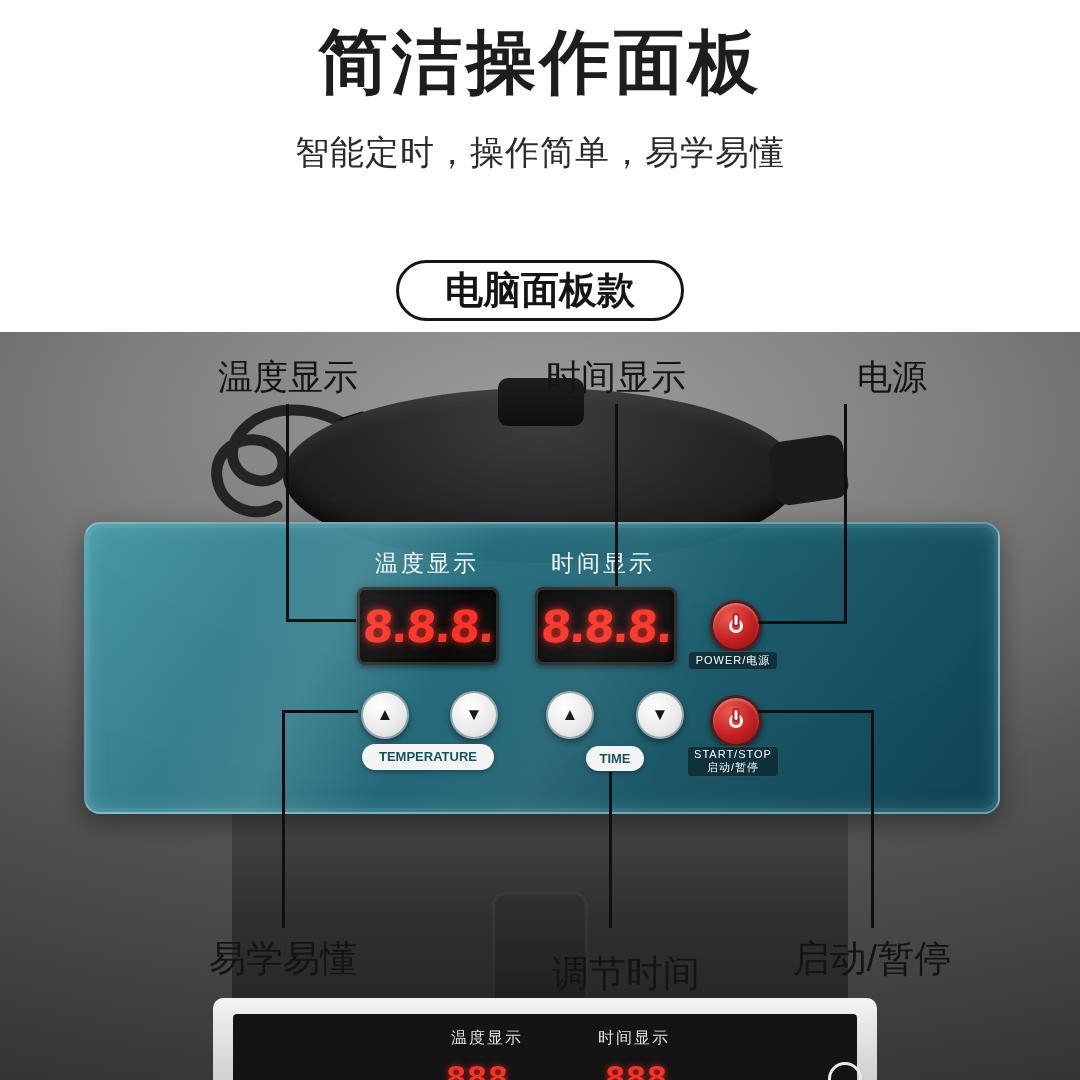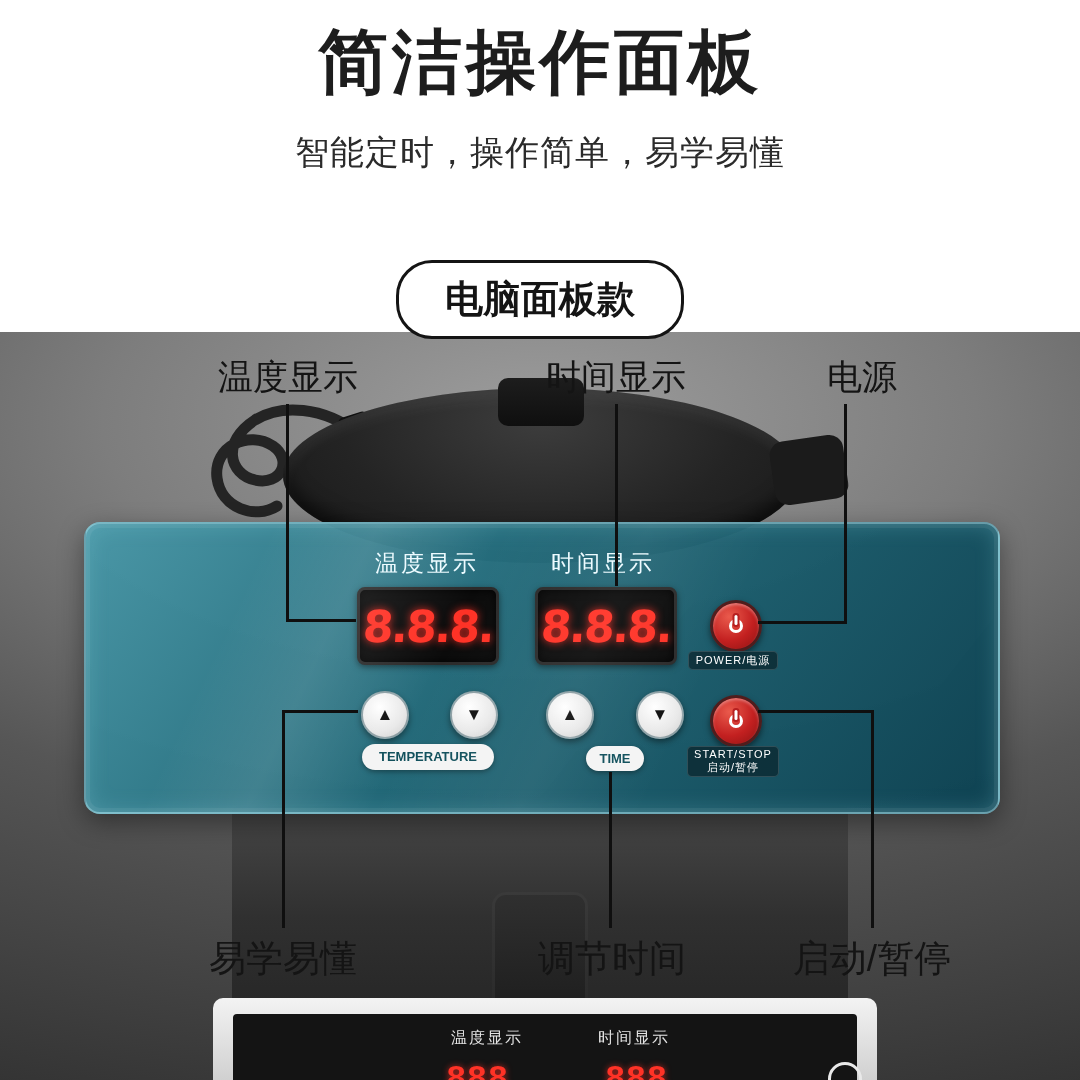--- a/index.html
+++ b/index.html
@@ -14,21 +14,21 @@
   .title{
     top:16px;left:0;width:100%;text-align:center;
     font-size:70px;font-weight:800;color:#1d1d1d;letter-spacing:4px;
   }
   .subtitle{
     top:130px;left:0;width:100%;text-align:center;
     font-size:34px;font-weight:500;color:#2b2b2b;letter-spacing:1px;
   }
   .badge{
     top:260px;left:50%;transform:translateX(-50%);
-    padding:11px 46px;border:3px solid #141414;border-radius:36px;
+    padding:2px 46px;border:3px solid #141414;border-radius:36px;
     font-size:38px;font-weight:600;color:#141414;background:#fff;
     white-space:nowrap;z-index:5;
   }
 
   
   .photo{
     top:332px;left:0;width:1080px;height:748px;
     background:radial-gradient(135% 95% at 50% 12%, #9d9d9d 0%, #7d7d7d 30%, #565656 58%, #343434 100%);
     z-index:1;
   }
@@ -224,18 +224,18 @@
   <div class="abs line" style="left:844px;top:404px;width:3px;height:220px;"></div>
   <div class="abs line" style="left:758px;top:621px;width:89px;height:3px;"></div>
   <div class="abs line" style="left:282px;top:710px;width:3px;height:218px;"></div>
   <div class="abs line" style="left:282px;top:710px;width:76px;height:3px;"></div>
   <div class="abs line" style="left:609px;top:772px;width:3px;height:156px;"></div>
   <div class="abs line" style="left:871px;top:710px;width:3px;height:218px;"></div>
   <div class="abs line" style="left:758px;top:710px;width:116px;height:3px;"></div>
 
   <div class="abs callout-label callout-top" style="left:288px;">温度显示</div>
   <div class="abs callout-label callout-top" style="left:616px;">时间显示</div>
-  <div class="abs callout-label callout-top" style="left:862px;">电源</div>
+  <div class="abs callout-label callout-top" style="left:892px;">电源</div>
   <div class="abs callout-label callout-bottom" style="left:283px;">易学易懂</div>
-  <div class="abs callout-label callout-bottom" style="left:612px;">调节时间</div>
+  <div class="abs callout-label callout-bottom" style="left:626px;margin-top:15px;">调节时间</div>
   <div class="abs callout-label callout-bottom" style="left:872px;">启动/暂停</div>
 
 </div>
 
 </body></html>

